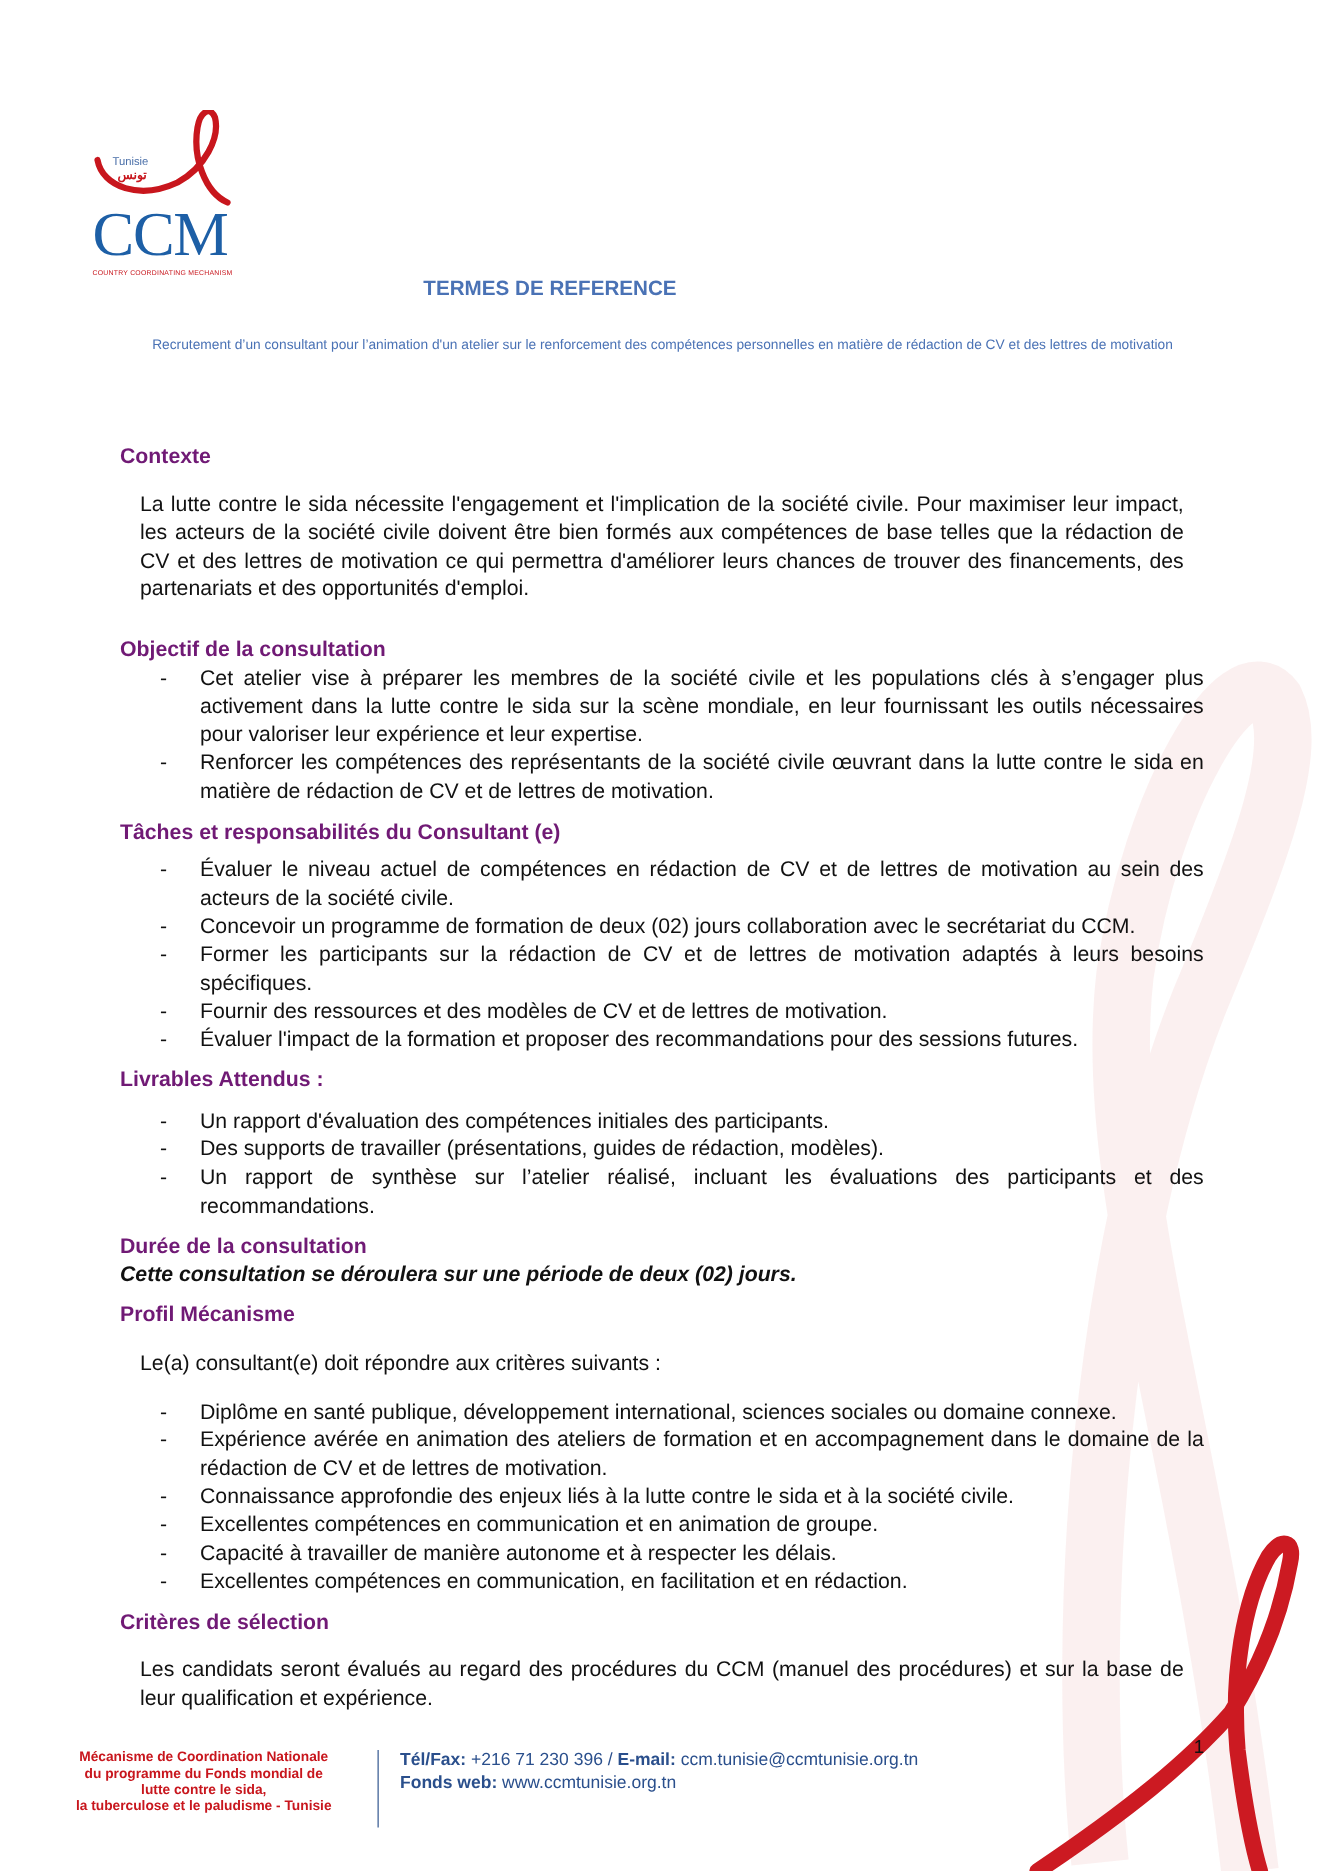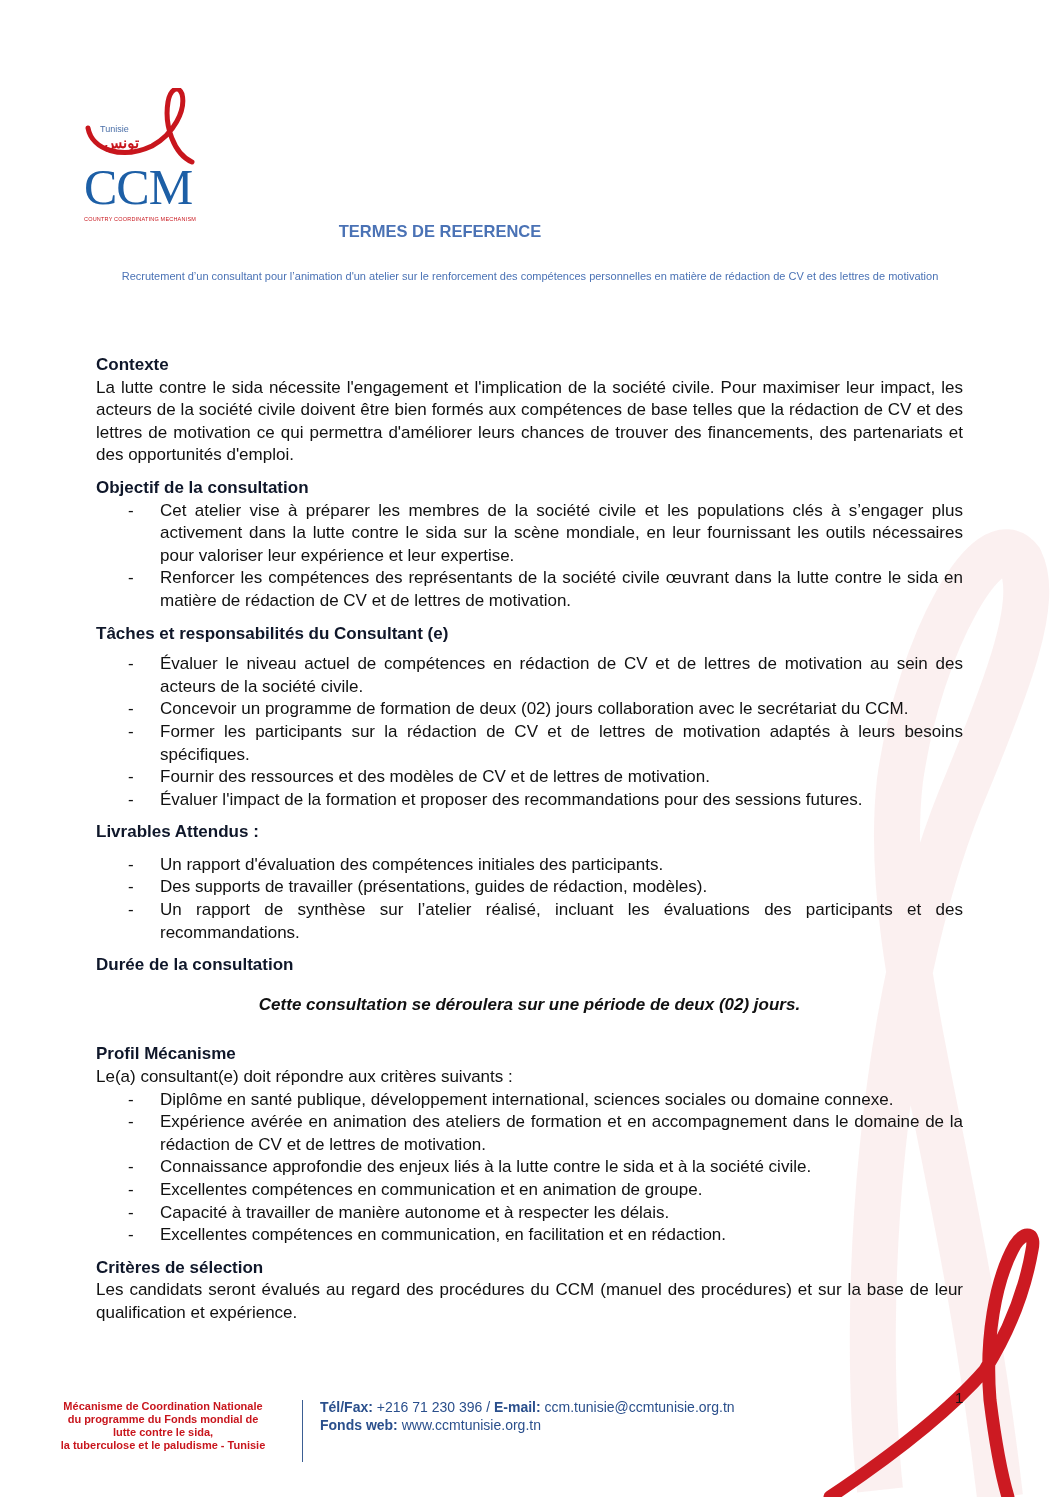--- a/index.html
+++ b/index.html
@@ -1,38 +1,38 @@
 <!DOCTYPE html>
 <html><head>
   <meta charset="utf-8">
   <style>
     html, body { margin: 0; padding: 0; background: #ffffff; }
     body {
       width: 1058px; height: 1497px; position: relative; overflow: hidden;
       font-family: "Liberation Sans", sans-serif; color: #111111;
     }
     .watermark { position: absolute; left: 0; top: 0; width: 1058px; height: 1497px; pointer-events: none; }
-    .logo { position: absolute; left: 82px; top: 88px; width: 150px; height: 140px; }
+    .logo { position: absolute; left: 72px; top: 88px; width: 150px; height: 140px; }
     .logo svg { position: absolute; left: 0; top: 0; }
     .logo .tunisie { position: absolute; left: 18px; top: 36px; font-size: 9px; color: #4a6fa8; }
-    .logo .tunisie-ar { position: absolute; left: 22px; top: 46px; font-size: 15px; font-weight: bold; color: #c8161d; }
+    .logo .tunisie-ar { position: absolute; left: 22px; top: 46px; font-size: 10px; font-weight: bold; color: #c8161d; }
     .logo .ccm { position: absolute; left: 2px; top: 74px; font-family: "Liberation Serif", serif; font-size: 50px; color: #1d5fa6; letter-spacing: -1px; line-height: 1; }
     .logo .mech { position: absolute; left: 2px; top: 128px; font-size: 5.5px; color: #c8161d; letter-spacing: 0.2px; white-space: nowrap; }
 
     .title { position: absolute; left: 0; width: 880px; top: 222px; text-align: center; font-weight: bold; font-size: 16.5px; color: #4a72b5; }
     .subtitle { position: absolute; left: 100px; width: 860px; top: 264px; text-align: center; font-size: 11px; color: #4a72b5; line-height: 24px; }
 
     .content { position: absolute; left: 96px; top: 354px; width: 867px; font-size: 17px; line-height: 22.6px; }
-    .h { color: #0f172a; font-weight: bold; font-size: 17px; margin: 0; }
-    .para { text-align: justify; margin: 0; }
+    .h { color: #701a75; font-weight: bold; font-size: 17px; margin: 0; }
+    .para { text-align: justify; margin: 16px; }
     .list { list-style: none; margin: 0; padding: 0; }
     .list li { position: relative; padding-left: 64px; text-align: justify; }
     .list li .dash { position: absolute; left: 32px; top: 0; }
     .gap-s { height: 10px; }
-    .italic-b { font-style: italic; font-weight: bold; margin: 17px; text-align: center; }
+    .italic-b { font-style: italic; font-weight: bold; margin: 0; }
 
     .footer-left { position: absolute; left: 40px; top: 1400px; width: 246px; text-align: center; font-size: 11px; font-weight: bold; color: #c8161d; line-height: 13px; }
     .footer-divider { position: absolute; left: 302px; top: 1400px; width: 1px; height: 62px; background: #3b5e94; }
     .footer-right { position: absolute; left: 320px; top: 1399px; font-size: 14px; color: #2a4f8c; line-height: 17.5px; white-space: nowrap; }
     .footer-right b { color: #2a4f8c; }
     .page-number { position: absolute; left: 955px; top: 1389px; font-size: 15px; color: #111; }
   </style>
 </head>
 <body>
 

